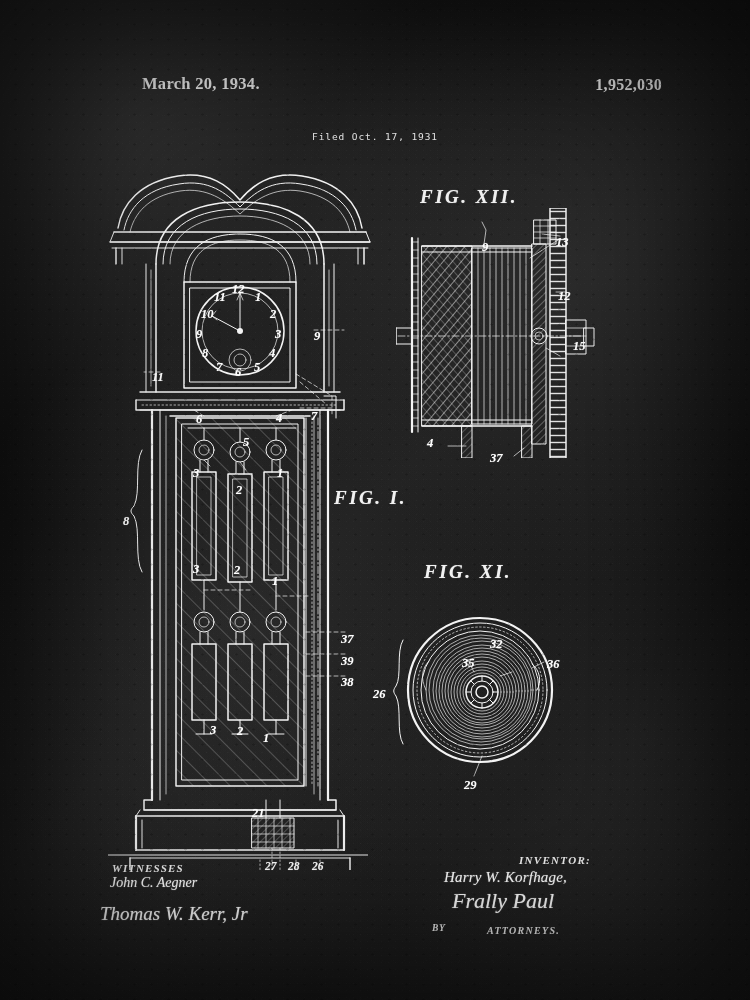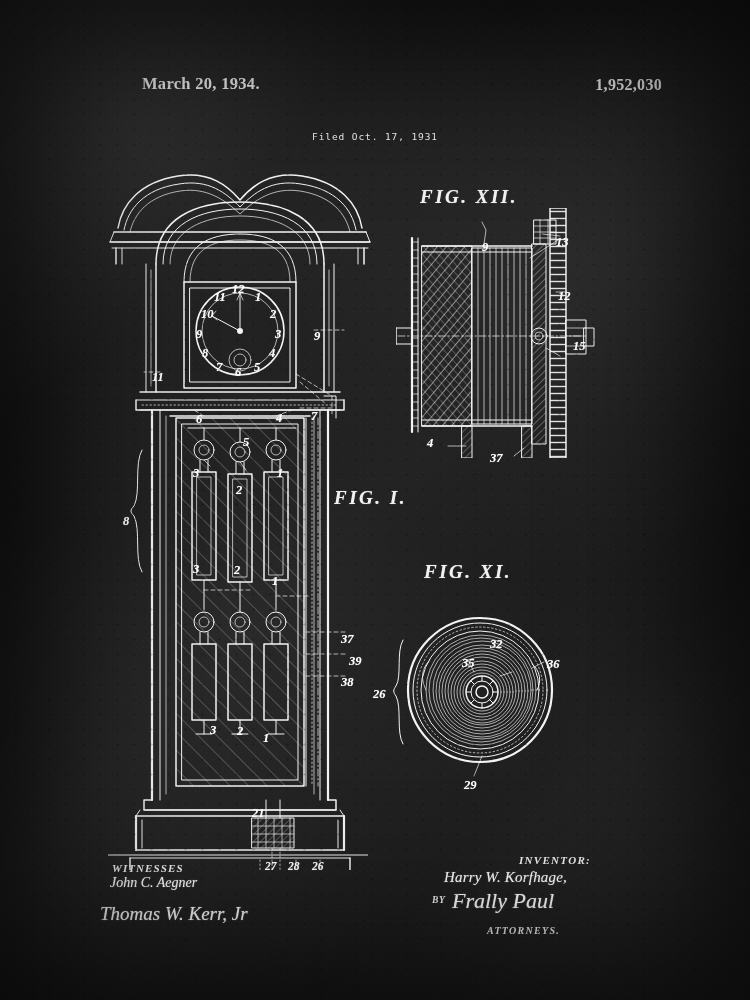--- a/index.html
+++ b/index.html
@@ -62,21 +62,21 @@
        font-family:"Liberation Serif",serif;color:#fff;
        text-shadow:0 0 1px rgba(255,255,255,.45);}
   .ref.sm{font-size:11.5px;}
 
   
   .blk-lbl{font-style:italic;font-weight:bold;font-family:"Liberation Serif",serif;
            letter-spacing:1.1px;}
   #witness-lbl{left:112px;top:862px;font-size:11px;}
   #inventor-lbl{left:519px;top:854px;font-size:11px;letter-spacing:1.3px;}
   #attorneys-lbl{left:487px;top:925px;font-size:10px;letter-spacing:1.3px;}
-  #by-lbl{left:432px;top:895px;font-size:9.5px;letter-spacing:.6px;text-align:right;}
+  #by-lbl{left:432px;top:923px;font-size:9.5px;letter-spacing:.6px;text-align:right;}
   .sig{font-family:"Liberation Serif",serif;font-style:italic;color:#fff;
        text-shadow:0 0 1.2px rgba(255,255,255,.55);}
   #inventor-name{left:444px;top:869px;font-size:15px;letter-spacing:.2px;}
   #sig1{left:110px;top:875px;font-size:14px;font-family:Liberation Serif, serif;}
   #sig2{left:100px;top:903px;font-size:19px;}
   #sig-atty{left:452px;top:888px;font-size:22px;}
 
   svg{display:block;}
   .s{fill:none;stroke:#f4f4f4;stroke-linecap:round;stroke-linejoin:round;}
   .thin{stroke-width:1;}
@@ -408,21 +408,21 @@
   <div class="abs ref" style="left:276px;top:411px;">4</div>
   <div class="abs ref" style="left:243px;top:435px;">5</div>
   <div class="abs ref" style="left:193px;top:466px;">3</div>
   <div class="abs ref" style="left:277px;top:466px;">1</div>
   <div class="abs ref" style="left:236px;top:483px;">2</div>
   <div class="abs ref" style="left:123px;top:514px;">8</div>
   <div class="abs ref" style="left:193px;top:562px;">3</div>
   <div class="abs ref" style="left:234px;top:563px;">2</div>
   <div class="abs ref" style="left:272px;top:574px;">1</div>
   <div class="abs ref" style="left:341px;top:632px;">37</div>
-  <div class="abs ref" style="left:341px;top:654px;margin-left:8px;">39</div>
+  <div class="abs ref" style="left:341px;top:654px;">39</div>
   <div class="abs ref" style="left:341px;top:675px;">38</div>
   <div class="abs ref" style="left:210px;top:723px;">3</div>
   <div class="abs ref" style="left:237px;top:724px;">2</div>
   <div class="abs ref" style="left:263px;top:731px;">1</div>
   <div class="abs ref" style="left:252px;top:806px;">21</div>
   <div class="abs ref sm" style="left:265px;top:860px;">27</div>
   <div class="abs ref sm" style="left:288px;top:860px;">28</div>
   <div class="abs ref sm" style="left:312px;top:860px;">26</div>
 
   <div class="abs ref" style="left:482px;top:240px;">9</div>

